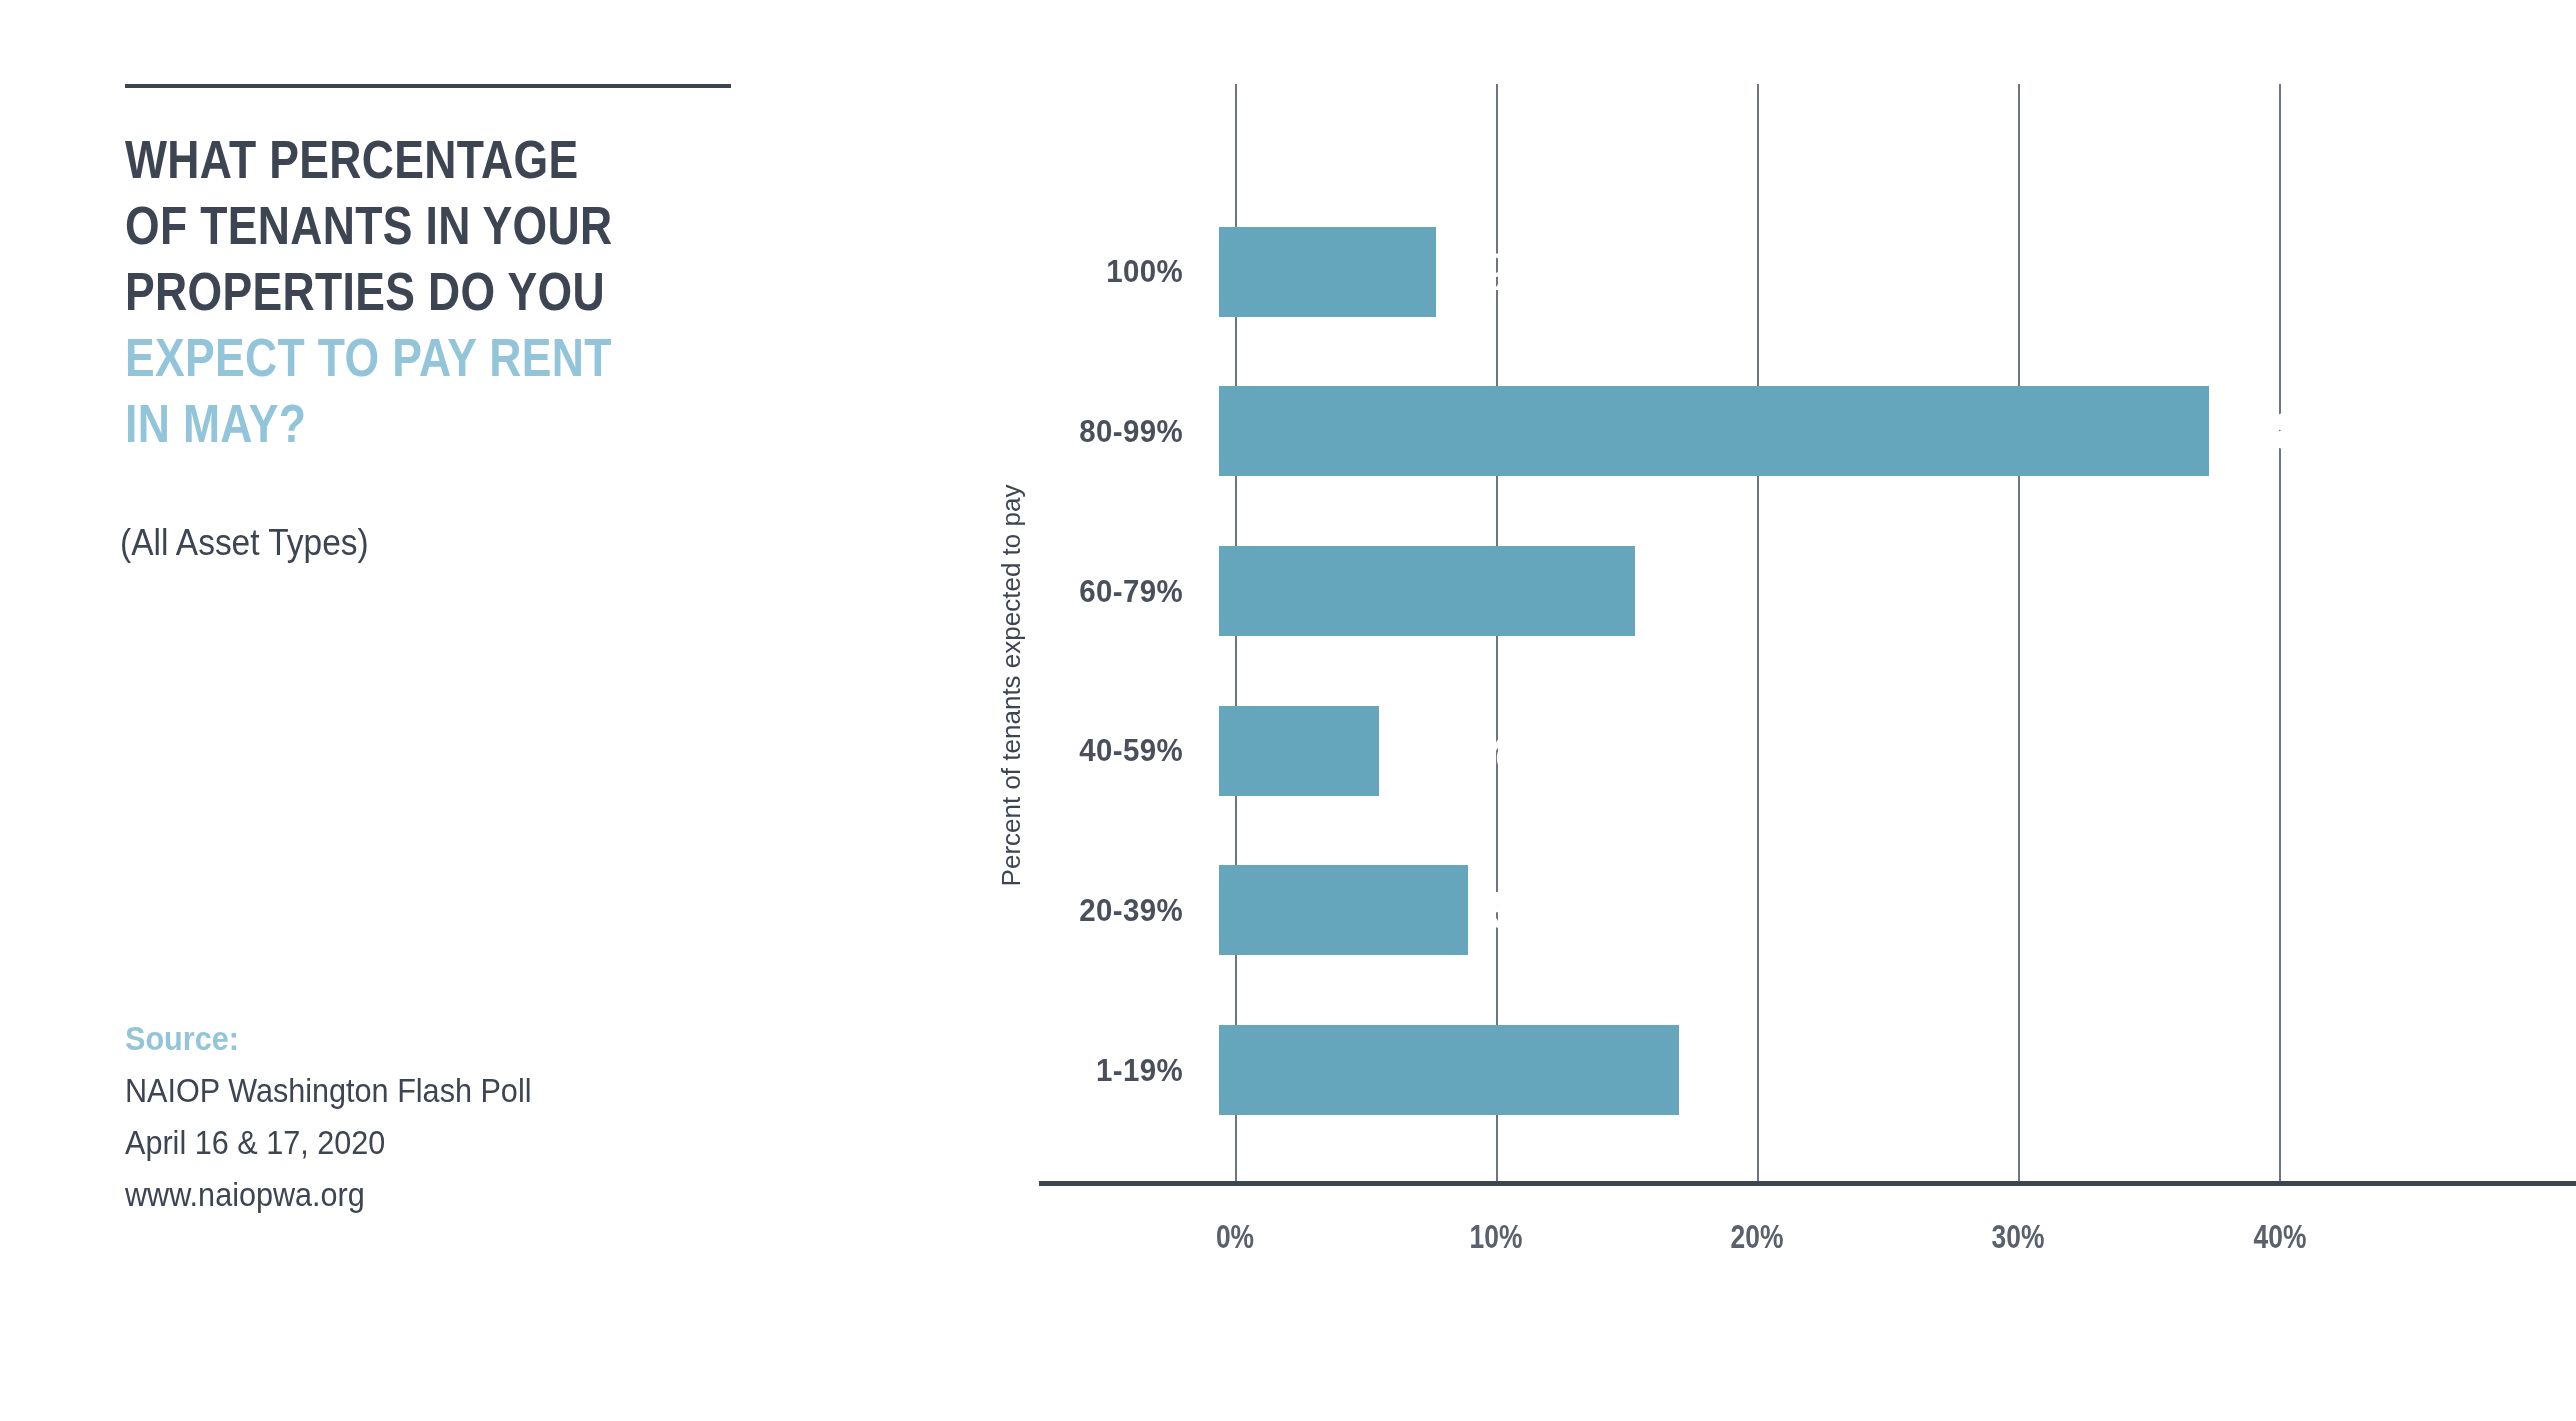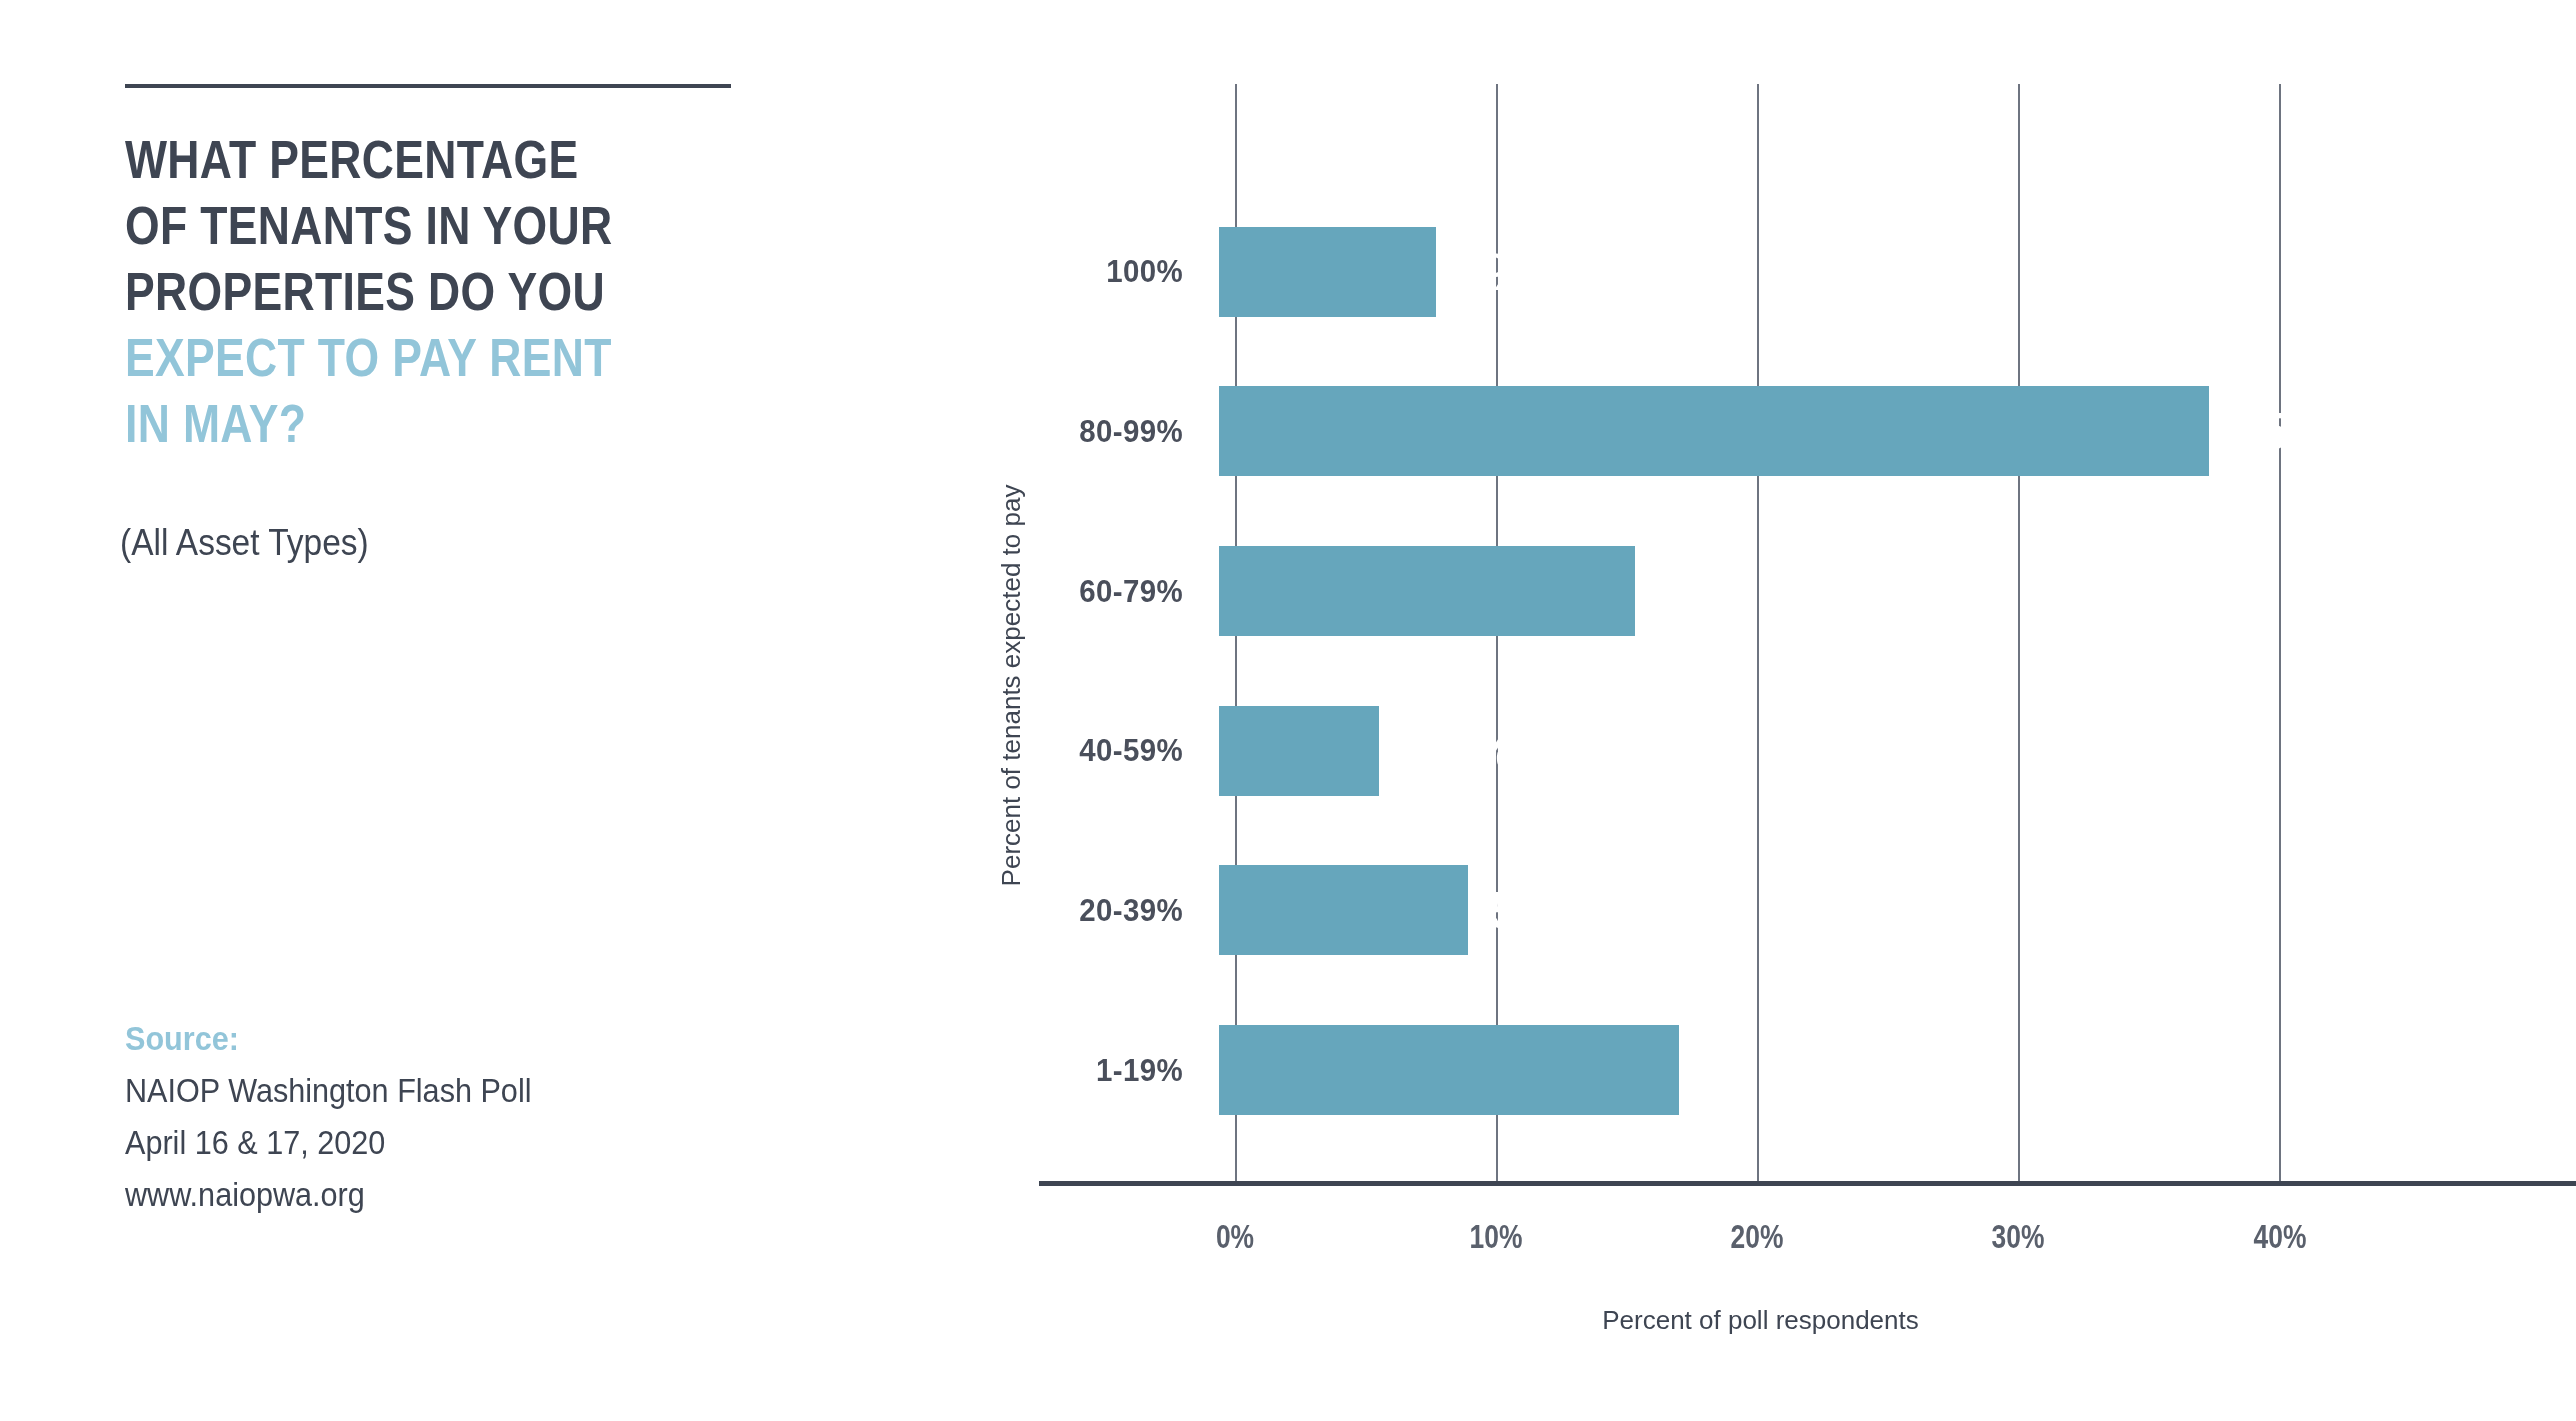--- a/index.html
+++ b/index.html
@@ -245,21 +245,21 @@
         </div>
       <div id="bars">
           <div class="row" style="top: 143px; height: 90px; width: 1246px;">
             <div class="bar-bg"></div>
             <div class="bar-fg" style="width: 217px;"></div>
             <div class="bar-value" style="left: 238px;">8%</div>
           </div>
           <div class="row" style="top: 302px; height: 90px; width: 1246px;">
             <div class="bar-bg"></div>
             <div class="bar-fg" style="width: 990px;"></div>
-            <div class="bar-value" style="left: 1011px;">35.4%</div>
+            <div class="bar-value" style="left: 1011px;">9.8%</div>
           </div>
           <div class="row" style="top: 462px; height: 90px; width: 1246px;">
             <div class="bar-bg"></div>
             <div class="bar-fg" style="width: 416px;"></div>
             <div class="bar-value" style="left: 416px; margin-top: 17px;">15%</div>
           </div>
           <div class="row" style="top: 622px; height: 90px; width: 1246px;">
             <div class="bar-bg"></div>
             <div class="bar-fg" style="width: 160px;"></div>
             <div class="bar-value" style="left: 180px; text-align: right;">6.2%</div>
@@ -287,17 +287,16 @@
       </div>
     <div id="baseline"></div>
     <div id="tick-labels">
         <div class="tick-label" style="width: 172px; left: 204px;">0%</div>
         <div class="tick-label" style="width: 172px; left: 465px;">10%</div>
         <div class="tick-label" style="width: 172px; left: 726px;">20%</div>
         <div class="tick-label" style="width: 172px; left: 987px;">30%</div>
         <div class="tick-label" style="width: 172px; left: 1249px;">40%</div>
       </div>
 
-    <div id="x-axis-title">Percent of poll respondents</div>
   </div>
 
 </div>
 
 
 </body></html>

